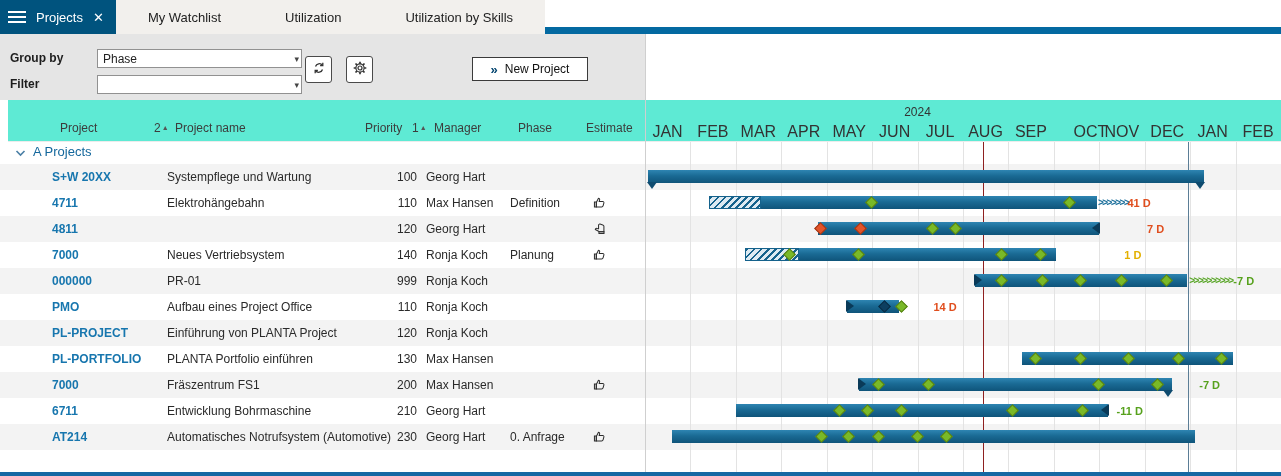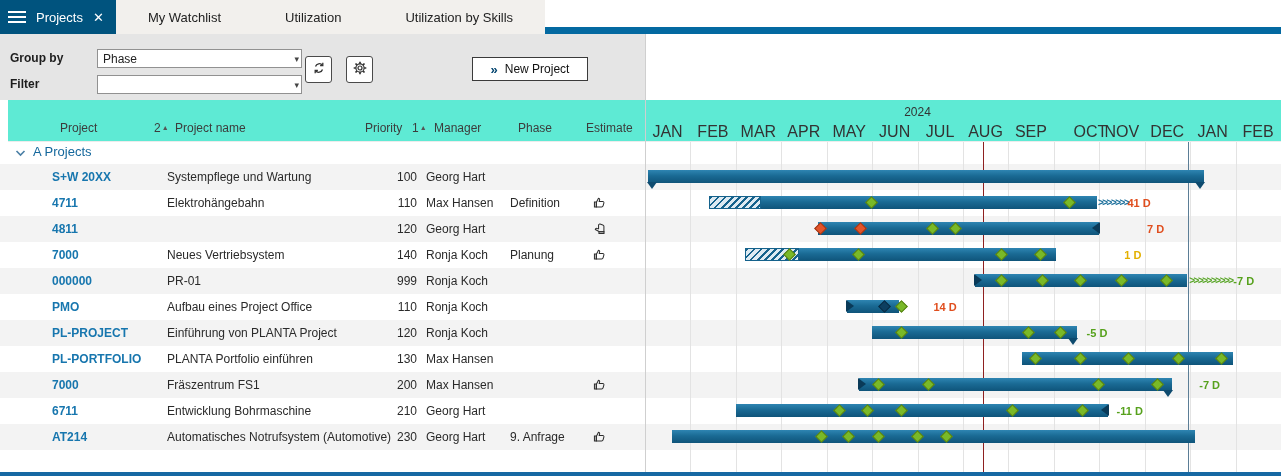--- a/index.html
+++ b/index.html
@@ -308,29 +308,20 @@
         </div>
       </div>
       <div class="row data-row shade-gray">
         <div class="row-left">
           <span class="cell c-code">PL-PROJECT</span>
           <span class="cell c-name">Einführung von PLANTA Project</span>
           <span class="cell c-priority">120</span>
           <span class="cell c-manager">Ronja Koch</span>
           <span class="cell c-phase"></span>
         </div>
-        <div class="row-gantt">
-          <div class="bar" style="left: 227.15px; width: 204.435px;">
-            <i class="capR"></i>
-          </div>
-          <span class="dia dia-green" style="left: 252.134px;"></span>
-          <span class="dia dia-green" style="left: 378.883px;"></span>
-          <span class="dia dia-green" style="left: 410.685px;"></span>
-          <span class="delta delta-green" style="left: 441.58px;">-5 D</span>
-        </div>
       </div>
       <div class="row data-row shade-white">
         <div class="row-left">
           <span class="cell c-code">PL-PORTFOLIO</span>
           <span class="cell c-name">PLANTA Portfolio einführen</span>
           <span class="cell c-priority">130</span>
           <span class="cell c-manager">Max Hansen</span>
           <span class="cell c-phase"></span>
         </div>
         <div class="row-gantt">
@@ -385,21 +376,21 @@
           <span class="dia dia-green" style="left: 433.399px;"></span>
           <span class="delta delta-green" style="left: 471.563px;">-11 D</span>
         </div>
       </div>
       <div class="row data-row shade-gray">
         <div class="row-left">
           <span class="cell c-code">AT214</span>
           <span class="cell c-name">Automatisches Notrufsystem (Automotive)</span>
           <span class="cell c-priority">230</span>
           <span class="cell c-manager">Georg Hart</span>
-          <span class="cell c-phase">9. Anfrage</span>
+          <span class="cell c-phase">0. Anfrage</span>
           <span class="c-est"><svg width="15" height="15" viewBox="0 0 16 16">
               <path d="M2.6 7.4h2v5.4h-2z" fill="none" stroke="#2e2e2e" stroke-width="1.1"></path>
               <path d="M4.6 12.3V8l2.3-4.5c.9 0 1.5.7 1.2 1.7L7.6 7h3.9c.8 0 1.4.7 1.2 1.5l-.9 3c-.2.7-.8 1.2-1.5 1.2H4.6z" fill="none" stroke="#2e2e2e" stroke-width="1.1" stroke-linejoin="round"></path>
             </svg></span>
         </div>
         <div class="row-gantt">
           <div class="bar" style="left: 27.258px; width: 522.445px;"></div>
           <span class="dia dia-green" style="left: 172.177px;"></span>
           <span class="dia dia-green" style="left: 199.435px;"></span>
           <span class="dia dia-green" style="left: 228.964px;"></span>

